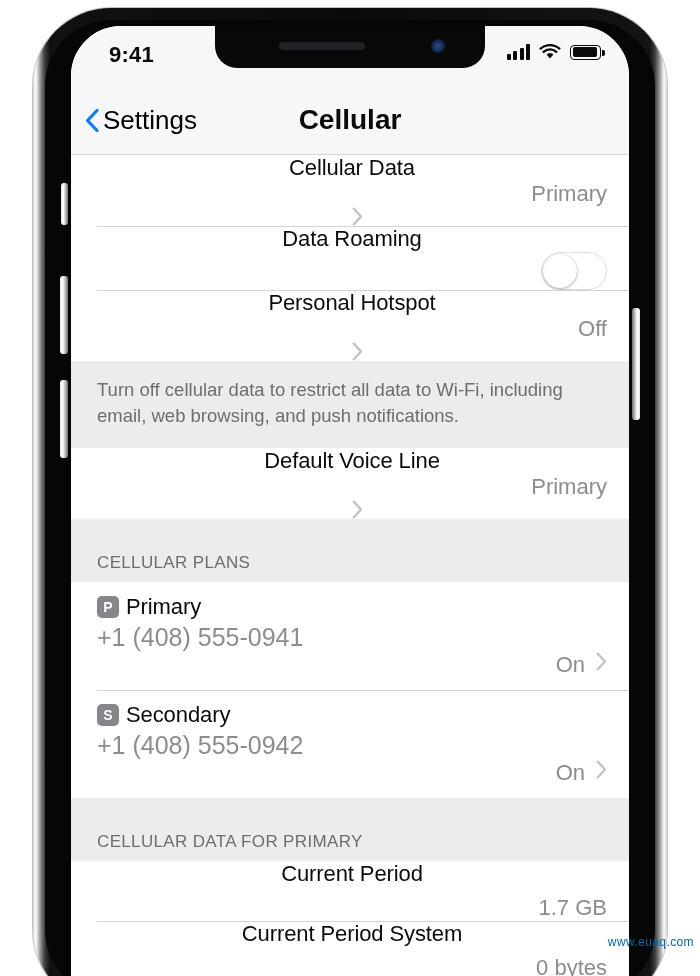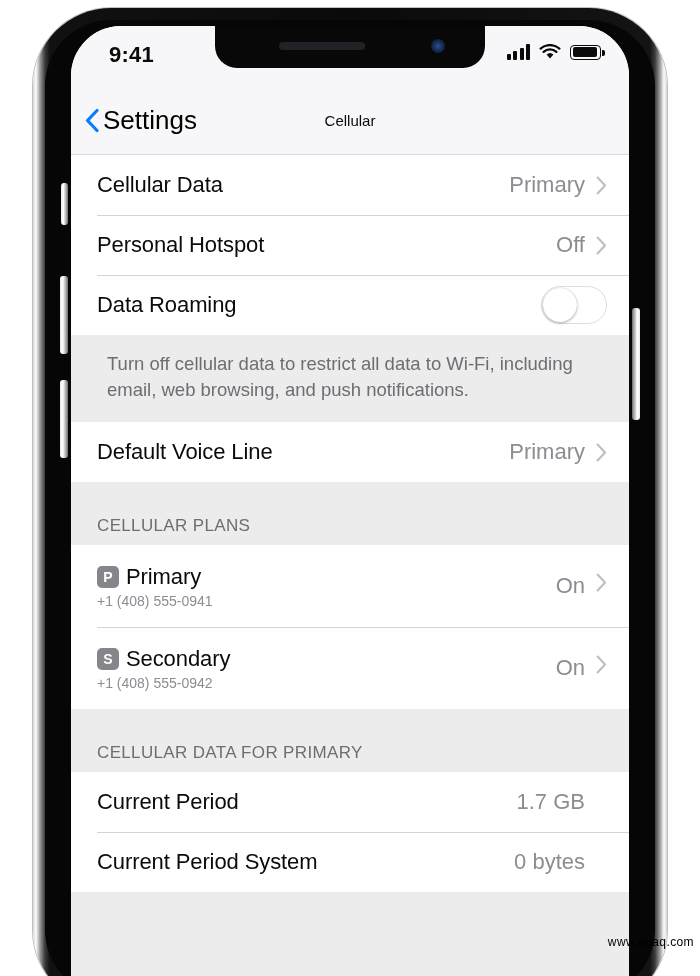--- a/index.html
+++ b/index.html
@@ -188,22 +188,22 @@
   .chev-back {
     width: 14px; height: 24px;
     flex: none;
   }
   .nav-title {
     position: absolute;
     left: 0; right: 0;
     top: 50%;
     transform: translateY(-50%);
     text-align: center;
-    font-size: 15px;
-    font-weight: normal;
+    font-size: 28px;
+    font-weight: bold;
     color: #0b0b0b;
   }
 
   
   .content {
     position: absolute;
     top: 129px;
     left: 0; right: 0; bottom: 0;
     background: #ececed;
     overflow: hidden;
@@ -212,20 +212,21 @@
   .group { background: #ffffff; }
 
   .row {
     position: relative;
     display: flex;
     align-items: center;
     background: #ffffff;
     padding: 0 22px 0 26px;
     min-height: 60px;
     box-sizing: border-box;
+    flex-direction: column;
   }
   .row.tall { min-height: 82px; align-items: stretch; padding-top: 12px; padding-bottom: 12px; }
   .row-sep::before {
     content: "";
     position: absolute;
     left: 26px;
     right: 0;
     top: 0;
     height: 1px;
     background: #d3d3d8;
@@ -272,21 +273,21 @@
     width: 34px;
     height: 34px;
     border-radius: 50%;
     background: #ffffff;
     box-shadow: 0 1px 3px rgba(0,0,0,0.30), 0 0 1px rgba(0,0,0,0.22);
   }
 
   
   .footer-note {
     background: #ececed;
-    padding: 16px 26px 20px 36px;
+    padding: 16px 26px 20px 26px;
     font-size: 18.5px;
     line-height: 1.38;
     color: #6d6d73;
   }
 
   
   .sect-header {
     background: #ececed;
     padding: 34px 8px 9px 26px;
     font-size: 17px;
@@ -311,37 +312,37 @@
     justify-content: center;
     flex: none;
     line-height: 1;
   }
   .plan-name {
     font-size: 22px;
     color: #0b0b0b;
     letter-spacing: -0.1px;
   }
   .plan-number {
-    font-size: 14px;
+    font-size: 25px;
     color: #8c8c92;
   }
   .plan-right {
     display: flex;
     align-items: flex-start;
     margin-left: auto;
     align-self: center;
   }
 
   
   .watermark {
     position: absolute;
     right: 6px;
     bottom: 3px;
     font-size: 12px;
-    color: #000000;
+    color: #0369a1;
     letter-spacing: 0.4px;
     z-index: 40;
     font-family: "Liberation Sans", sans-serif;
   }
 </style>
 </head>
 <body>
 
 <div id="stage">
 
@@ -396,32 +397,32 @@
 
         <div class="row">
           <span class="row-label">Cellular Data</span>
           <span class="row-value">Primary</span>
           <svg class="chev" viewBox="0 0 11 19">
             <path d="M1.6 1.6 L9 9.5 L1.6 17.4" stroke="#bfbfc5" stroke-width="2.2" fill="none" stroke-linecap="round" stroke-linejoin="round"></path>
           </svg>
         </div>
 
         <div class="row row-sep">
+          <span class="row-label">Data Roaming</span>
+          <div class="toggle">
+            <div class="knob"></div>
+          </div>
+        </div>
+
+        <div class="row row-sep">
           <span class="row-label">Personal Hotspot</span>
           <span class="row-value">Off</span>
           <svg class="chev" viewBox="0 0 11 19">
             <path d="M1.6 1.6 L9 9.5 L1.6 17.4" stroke="#bfbfc5" stroke-width="2.2" fill="none" stroke-linecap="round" stroke-linejoin="round"></path>
           </svg>
-        </div>
-
-        <div class="row row-sep">
-          <span class="row-label">Data Roaming</span>
-          <div class="toggle">
-            <div class="knob"></div>
-          </div>
         </div>
       </div>
 
       <div class="footer-note">Turn off cellular data to restrict all data to Wi-Fi, including email, web browsing, and push notifications.</div>
 
       <div class="group">
         <div class="row">
           <span class="row-label">Default Voice Line</span>
           <span class="row-value">Primary</span>
           <svg class="chev" viewBox="0 0 11 19">

